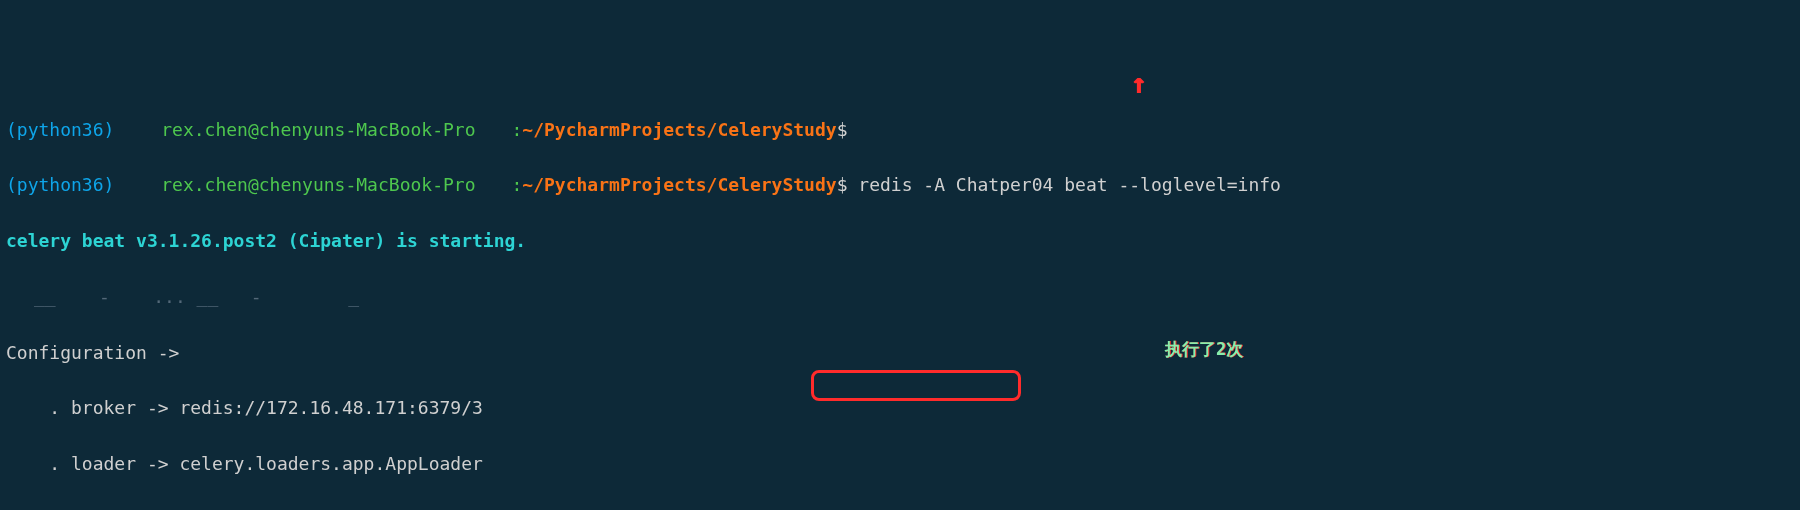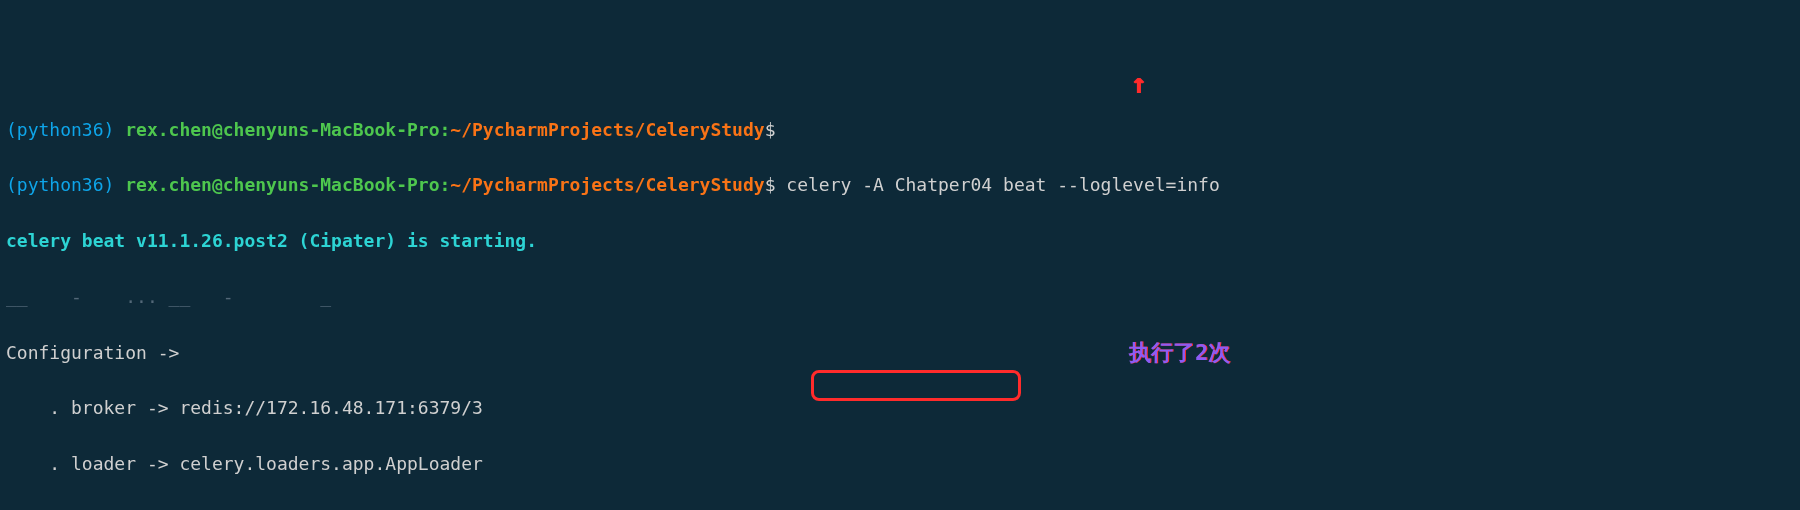--- a/index.html
+++ b/index.html
@@ -11,63 +11,63 @@
       color: #d0d0d0;
       padding: 4px 6px;
       white-space: pre;
       overflow: hidden;
       width: 1800px;
       height: 510px;
       position: relative;
     }
     .line { white-space: pre; }
     .venv { color: #0ea5e9; }
-    .user-host { color: #4ec74e; font-weight: bold; }
+    .user-host { color: #4ec74e; font-weight: normal; margin-left: 36px; }
     .path { color: #f97316; font-weight: bold; }
     .dollar { color: #d0d0d0; }
     .cmd { color: #d0d0d0; }
     .cyan { color: #2dd4d4; font-weight: bold; }
-    .dim { color: #536878; }
+    .dim { color: #536878; margin-left: 28px; }
     .arrow-annotation {
       position: absolute;
       color: #ff2b2b;
       font-size: 28px;
       font-weight: bold;
       left: 1130px;
       top: 70px;
       line-height: 1;
       text-shadow: 1px 0 0 #ff2b2b;
     }
     .exec-annotation {
       position: absolute;
-      color: #8b5cf6;
-      font-size: 22px;
+      color: #86efac;
+      font-size: 17px;
       font-weight: bold;
-      left: 1129px;
+      left: 1165px;
       top: 336px;
       text-shadow: 1px 0 0 #ff2b2b;
     }
     .highlight-box {
       position: absolute;
       border: 3px solid #ff2b2b;
       border-radius: 8px;
       left: 811px;
       top: 370px;
       width: 210px;
       height: 31px;
     }
   </style>
 </head>
 <body>
 
 
 
 <div class="line"><span class="venv">(python36) </span><span class="user-host">rex.chen@chenyuns-MacBook-Pro</span><span class="user-host">:</span><span class="path">~/PycharmProjects/CeleryStudy</span><span class="dollar">$</span></div>
-<div class="line"><span class="venv">(python36) </span><span class="user-host">rex.chen@chenyuns-MacBook-Pro</span><span class="user-host">:</span><span class="path">~/PycharmProjects/CeleryStudy</span><span class="dollar">$</span><span class="cmd"> celery -A Chatper04 beat --loglevel=info</span></div>
-<div class="line cyan">celery beat v11.1.26.post2 (Cipater) is starting.</div>
+<div class="line"><span class="venv">(python36) </span><span class="user-host">rex.chen@chenyuns-MacBook-Pro</span><span class="user-host">:</span><span class="path">~/PycharmProjects/CeleryStudy</span><span class="dollar">$</span><span class="cmd"> redis -A Chatper04 beat --loglevel=info</span></div>
+<div class="line cyan">celery beat v3.1.26.post2 (Cipater) is starting.</div>
 <div class="line dim">__    -    ... __   -        _</div>
 <div class="line">Configuration -&gt;</div>
 <div class="line">    . broker -&gt; redis://172.16.48.171:6379/3</div>
 <div class="line">    . loader -&gt; celery.loaders.app.AppLoader</div>
 <div class="line">    . scheduler -&gt; celery.beat.PersistentScheduler</div>
 
 
 
 
 

